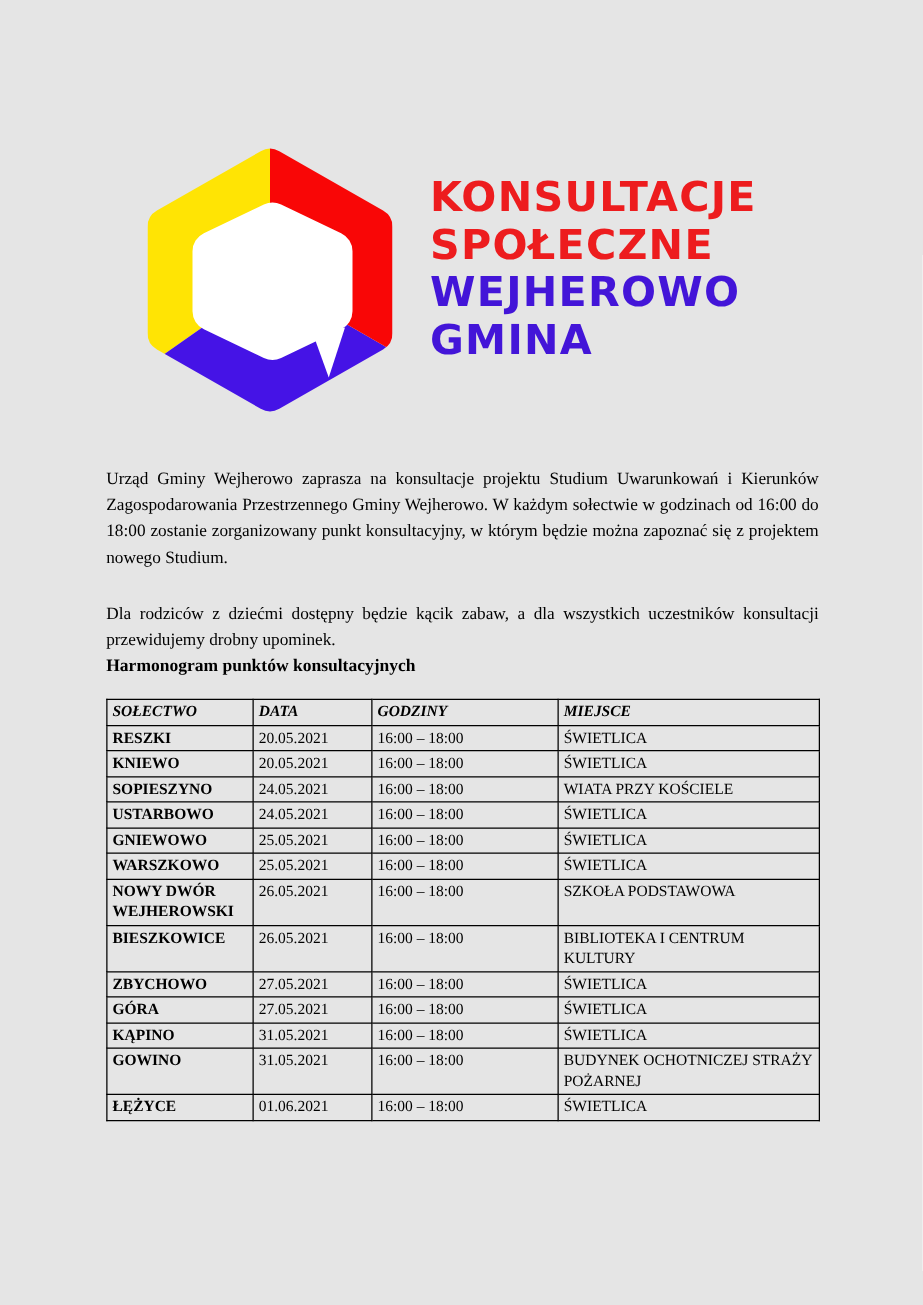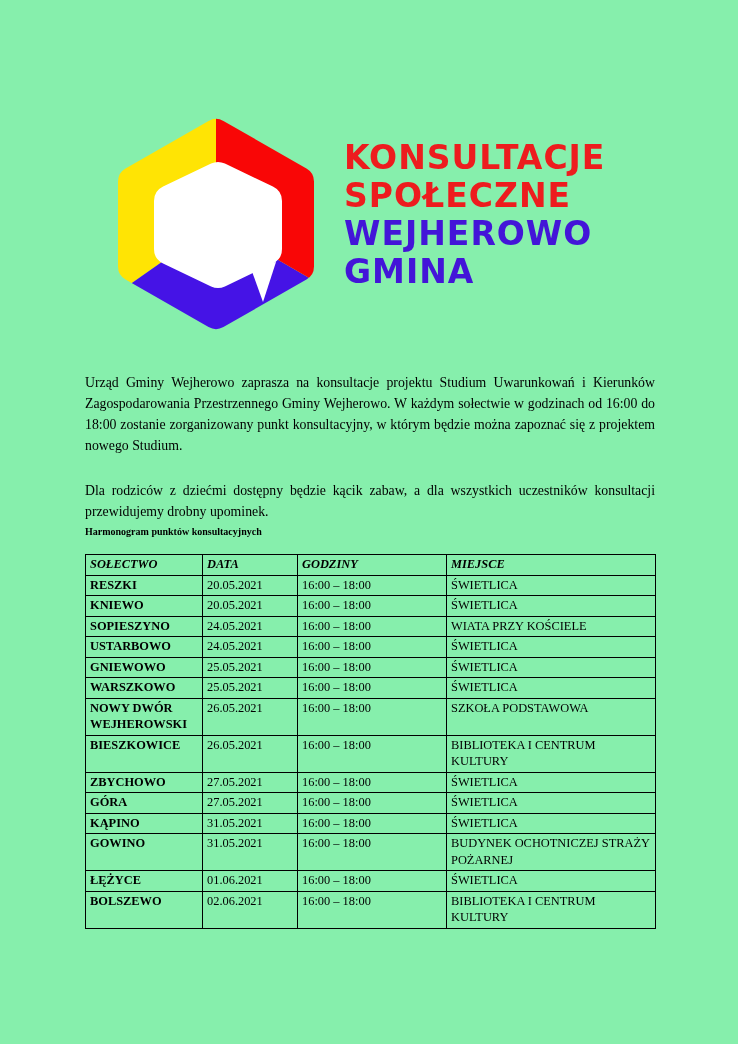--- a/index.html
+++ b/index.html
@@ -1,21 +1,21 @@
 <!DOCTYPE html>
 <html style="--hex-yellow: #ffe404; --hex-red: #f90606; --hex-blue: #4513e6; --text-red: #ed1c1e; --text-blue: #4315d8;"><head>
 <meta charset="utf-8">
 <style>
   html,body{margin:0;padding:0;}
   body{
     width:738px;height:1044px;background:#ffffff;position:relative;
     font-family:"Liberation Serif","DejaVu Serif",serif;color:#000;
     overflow:hidden;
   }
-  .page{position:absolute;inset:0;background:#86efac;}
+  .page{position:absolute;inset:0;background:#e5e5e5;}
 
   
   .logo-hex{position:absolute;left:118px;top:118px;}
   .hex-y{fill:var(--hex-yellow,#ffe404);}
   .hex-r{fill:var(--hex-red,#f90606);}
   .hex-b{fill:var(--hex-blue,#4513e6);}
   .logo-text{
     position:absolute;left:344px;top:139px;
     font-family:"DejaVu Sans","Liberation Sans",sans-serif;
     font-weight:bold;font-size:33px;line-height:38px;letter-spacing:1px;
@@ -24,21 +24,21 @@
   .logo-line.red{color:var(--text-red,#ed1c1e);}
   .logo-line.blue{color:var(--text-blue,#4315d8);}
 
   
   .doc{position:absolute;left:85px;top:372px;width:570px;}
   .para{
     font-size:13.8px;line-height:21px;text-align:justify;margin:0 0 24px 0;
   }
   .para.second{margin-bottom:4px;}
   .sched-heading{
-    font-size:10px;font-weight:bold;margin:0 0 17px 0;
+    font-size:14px;font-weight:bold;margin:0 0 17px 0;
   }
 
   
   table.sched{
     width:570px;border-collapse:collapse;table-layout:fixed;
     font-size:12.4px;line-height:16.5px;
   }
   table.sched col.c1{width:117px;}
   table.sched col.c2{width:95px;}
   table.sched col.c3{width:149px;}
@@ -173,23 +173,17 @@
             <td>31.05.2021</td>
             <td>16:00 – 18:00</td>
             <td>BUDYNEK OCHOTNICZEJ STRAŻY POŻARNEJ</td>
           </tr>
           <tr>
             <td>ŁĘŻYCE</td>
             <td>01.06.2021</td>
             <td>16:00 – 18:00</td>
             <td>ŚWIETLICA</td>
           </tr>
-          <tr>
-            <td>BOLSZEWO</td>
-            <td>02.06.2021</td>
-            <td>16:00 – 18:00</td>
-            <td>BIBLIOTEKA I CENTRUM KULTURY</td>
-          </tr>
         </tbody>
     </table>
   </div>
 
 </div>
 
 </body></html>

